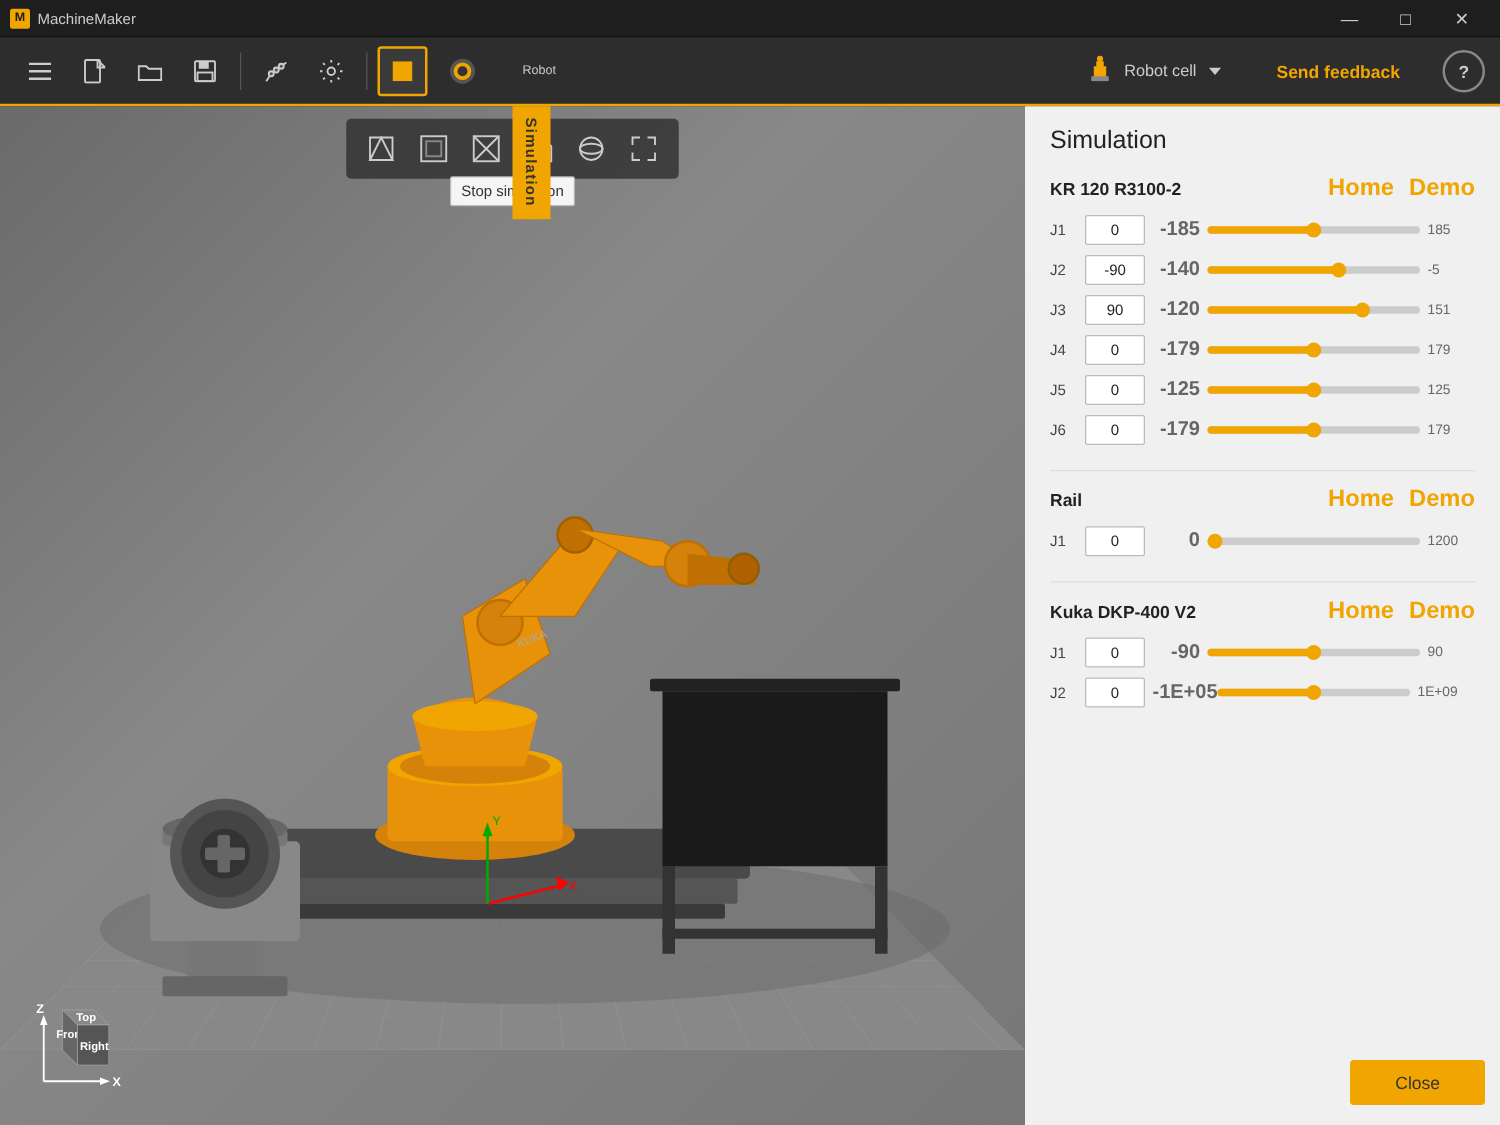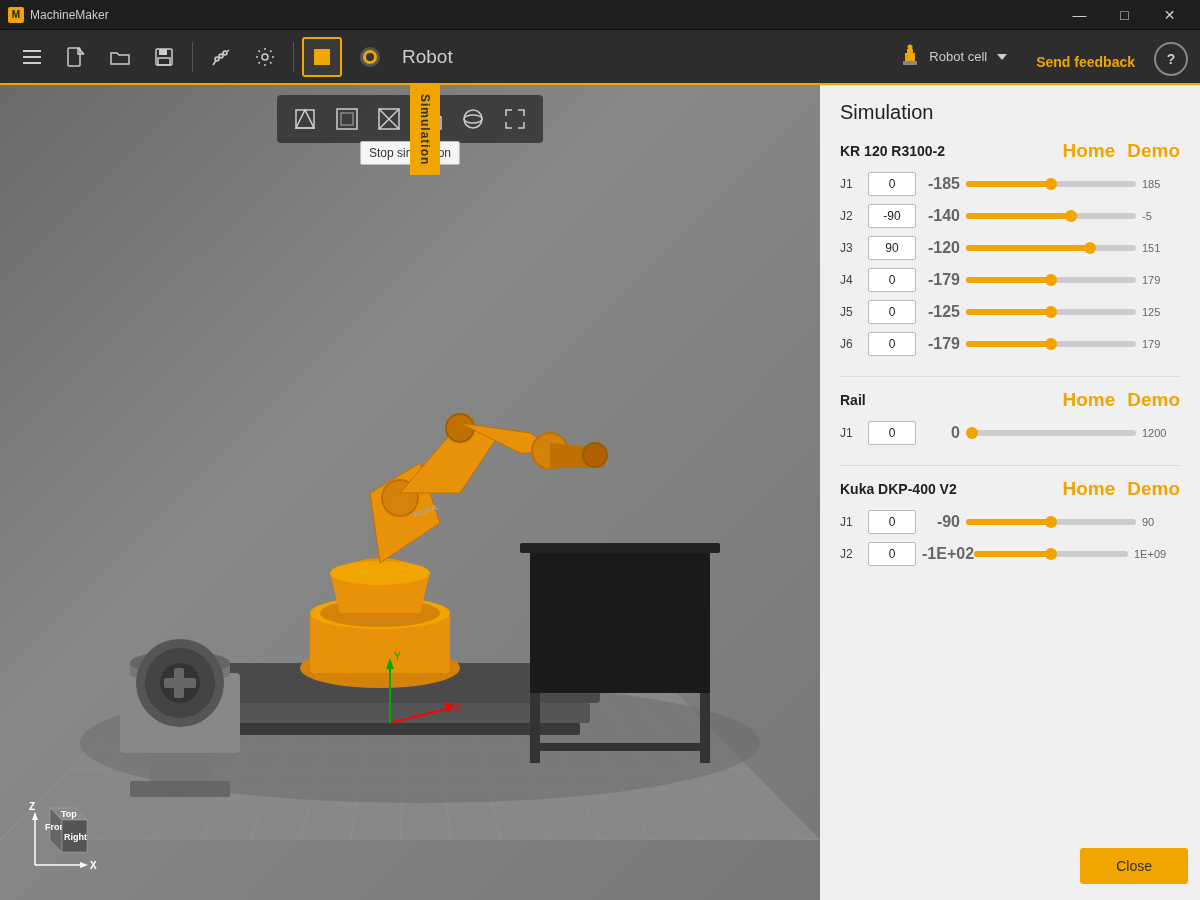--- a/index.html
+++ b/index.html
@@ -38,23 +38,23 @@
       align-items: center;
       padding: 0 12px;
       gap: 4px;
       border-bottom: 2px solid #f0a500;
     }
     .tb-btn {
       width: 40px; height: 40px; background: transparent; border: none; color: #ccc; cursor: pointer; border-radius: 3px; display: flex; align-items: center; justify-content: center; font-size: 18px;
     }
     .tb-btn.stop-active { background: #444; border: 1px solid #666; }
     .tb-separator { width: 1px; height: 30px; background: #555; margin: 0 4px; }
-    .tb-label { color: #ccc; font-size: 19px; margin-left: 8px; }
+    .tb-label { color: #ccc; font-size: 10px; margin-left: 24px; }
     .tb-spacer { flex: 1; }
-    .tb-right { display: flex; align-items: flex-end; gap: 9px; }
+    .tb-right { display: flex; align-items: center; gap: 24px; }
     .robot-cell-btn {
       display: flex; align-items: center; gap: 6px; padding: 6px 10px; background: transparent; border: none; color: #ccc; cursor: pointer;
     }
     .robot-cell-btn .rc-icon { font-size: 20px; }
     .send-feedback-btn {
       background: transparent; border: none; color: #f0a500; font-size: 14px; font-weight: 600; cursor: pointer; padding: 6px 10px;
     }
     .help-btn {
       width: 34px; height: 34px; border-radius: 50%; border: 2px solid #888; background: transparent; color: #ccc; font-size: 14px; font-weight: bold; cursor: pointer; display: flex; align-items: center; justify-content: center;
     }
@@ -645,21 +645,21 @@
           <div class="joint-slider-container">
             <div class="joint-slider-fill" style="width:50%;"></div>
             <div class="joint-slider-thumb" style="left:calc(50% - 6px);"></div>
           </div>
           <span class="joint-max">90</span>
         </div>
 
         <div class="joint-row">
           <span class="joint-label">J2</span>
           <input class="joint-value-input" type="text" value="0" style="">
-          <span class="joint-min" style="width:46px;">-1E+02</span>
+          <span class="joint-min" style="width:46px;">-1E+05</span>
           <div class="joint-slider-container">
             <div class="joint-slider-fill" style="width:50%;"></div>
             <div class="joint-slider-thumb" style="left:calc(50% - 6px);"></div>
           </div>
           <span class="joint-max" style="width:46px;">1E+09</span>
         </div>
       </div>
     </div>
 
     <div id="close-btn-container">

